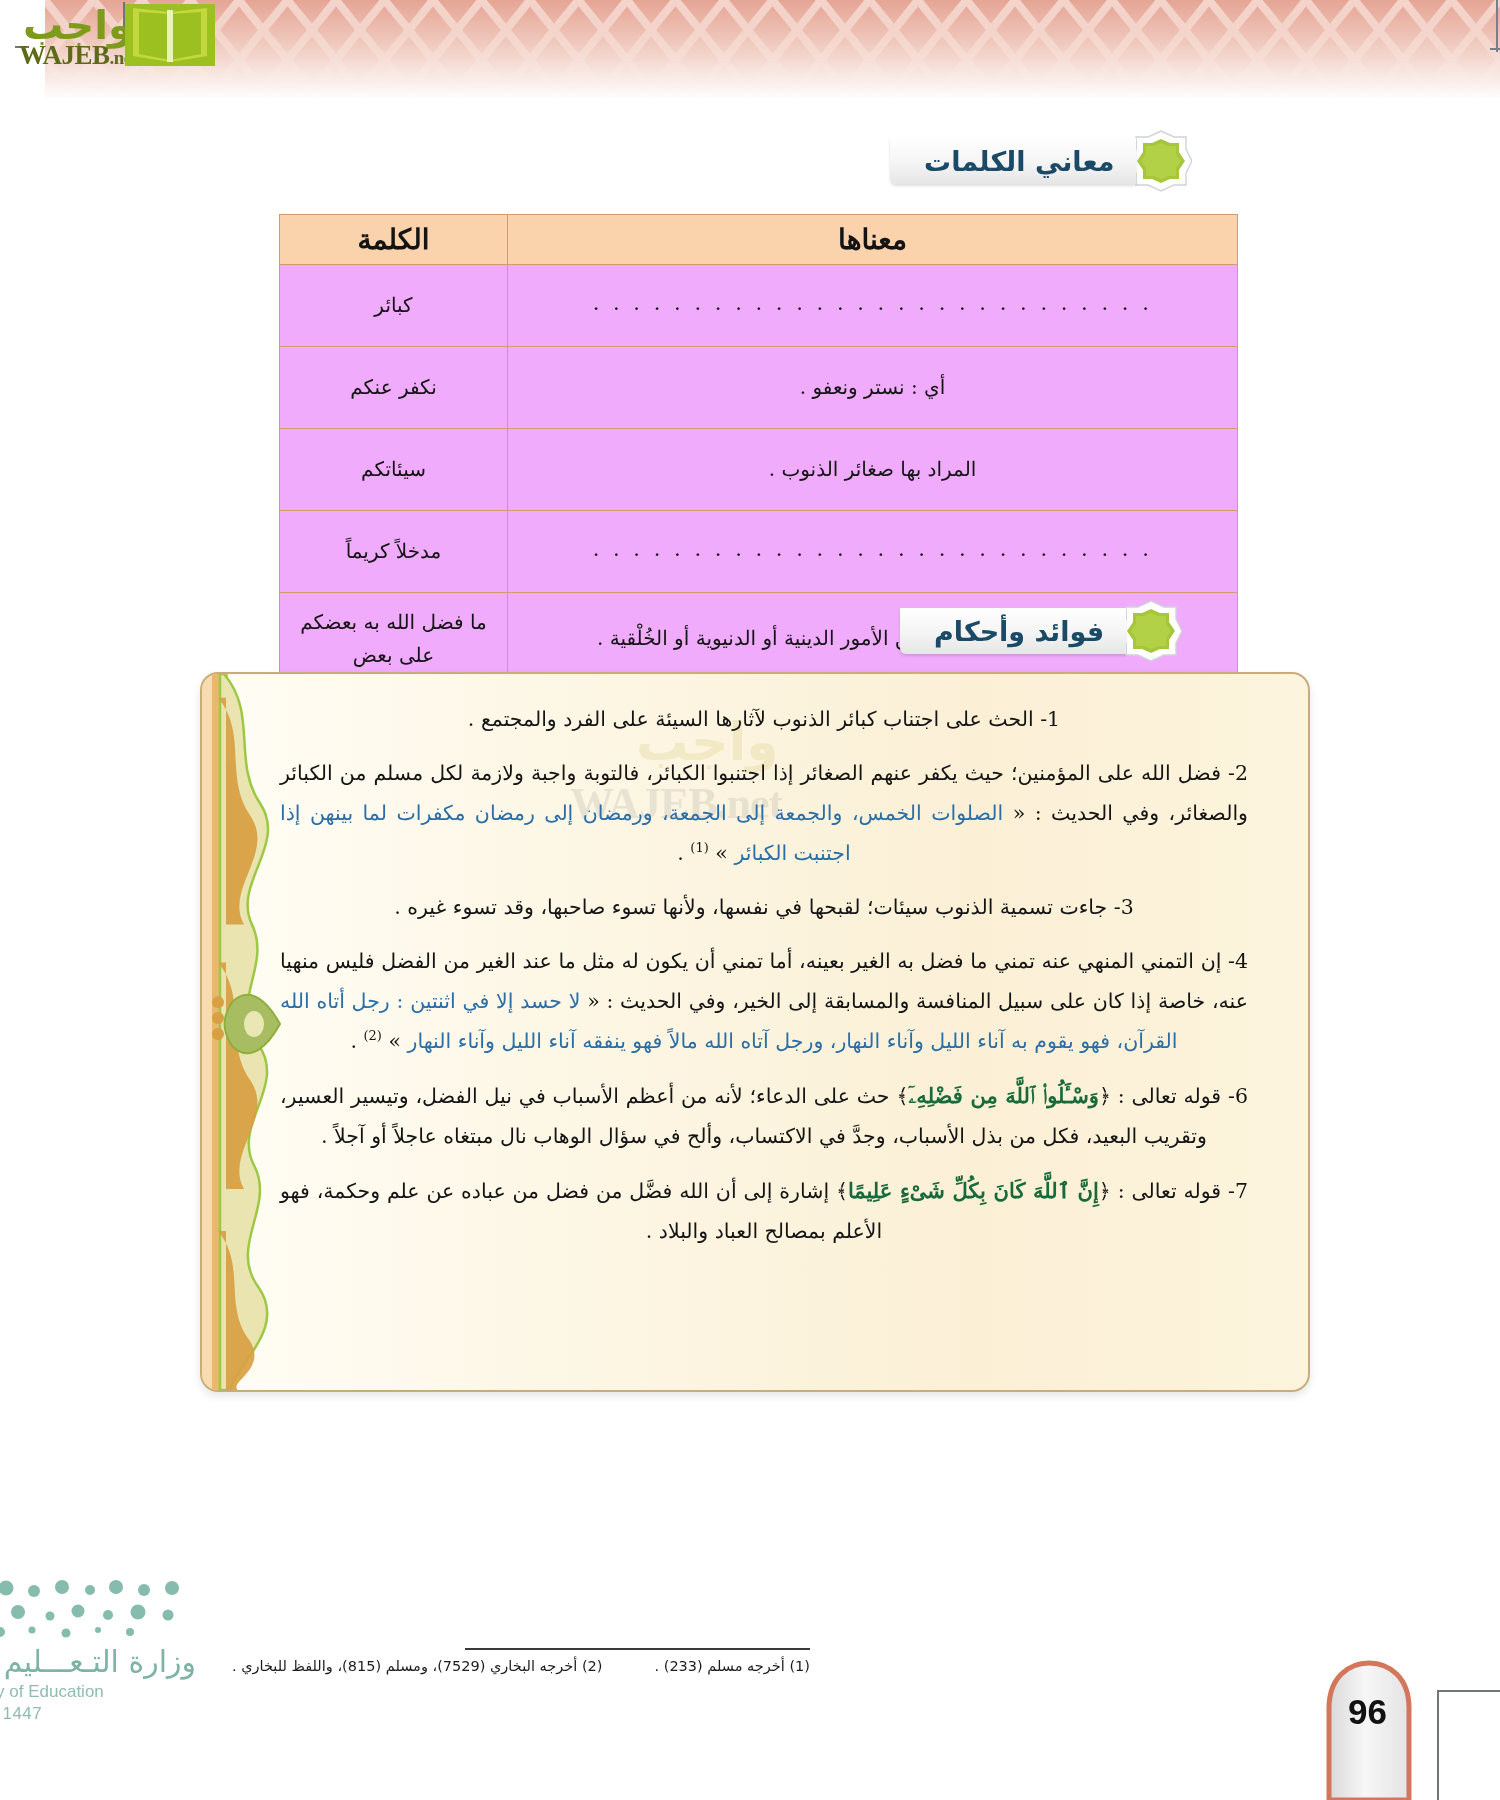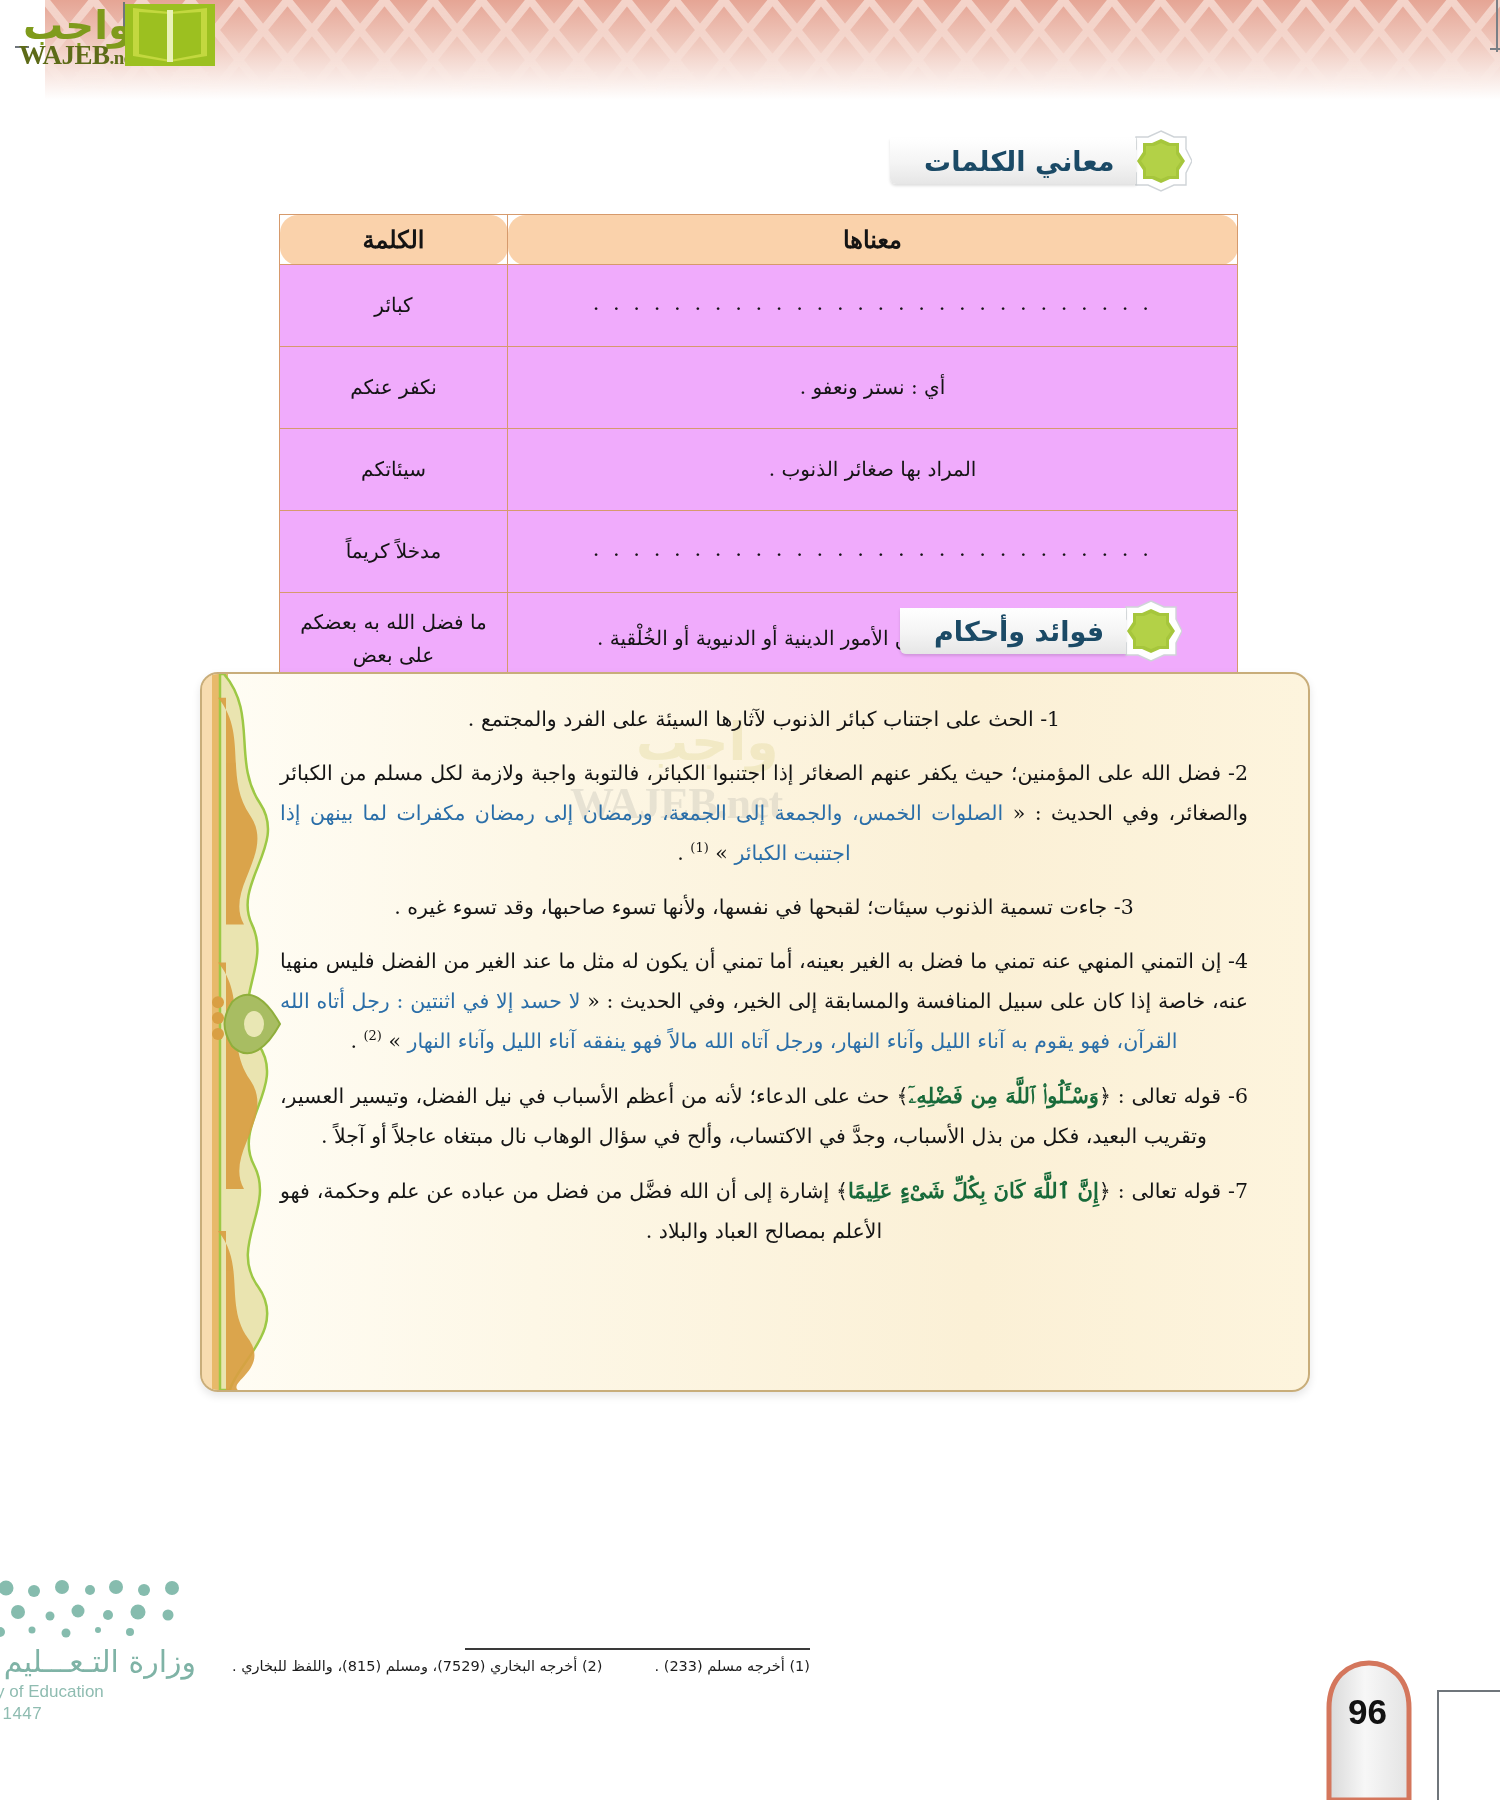--- a/index.html
+++ b/index.html
@@ -141,25 +141,24 @@
   .meanings-table th,
   .meanings-table td {
     border: 1.6px solid #d69a6c;
     text-align: center;
     vertical-align: middle;
     font-family: "DejaVu Serif", serif;
     color: #141414;
   }
   .meanings-table thead th {
     background: #fad2ab;
-    font-size: 24px;
+    font-size: 28px;
     font-weight: bold;
     height: 50px;
     padding: 6px 10px;
-    border-radius: 18px;
   }
   .meanings-table td {
     background: #f0abfc;
     font-size: 20px;
     padding: 12px 14px;
     line-height: 1.65;
   }
   .col-word { width: 228px; }
   .col-meaning { width: 730px; }
   .cell-dots {

